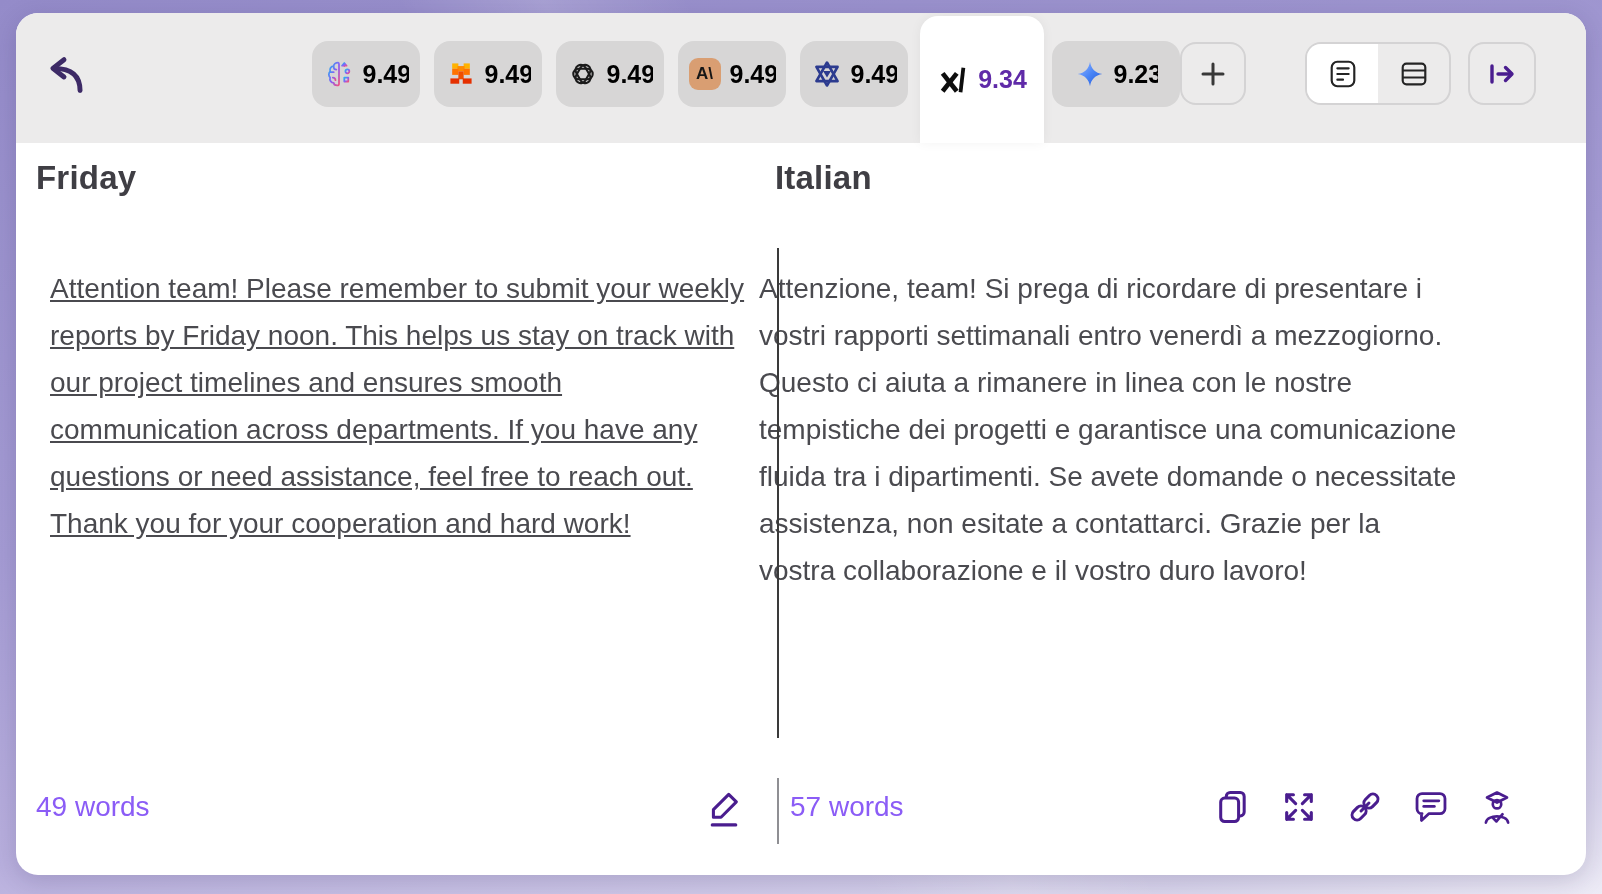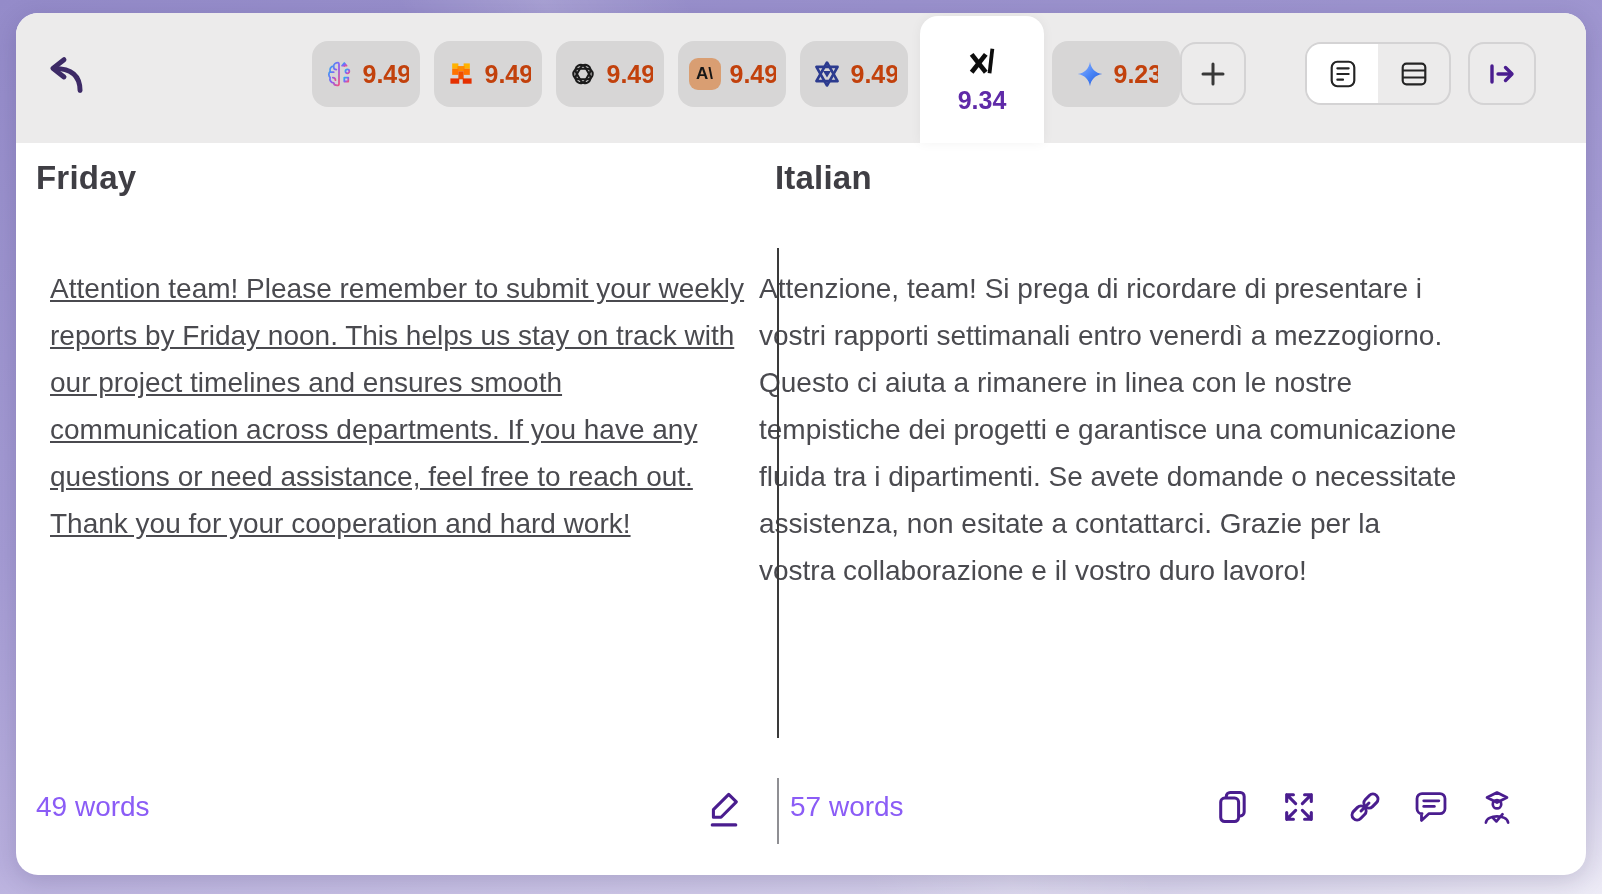--- a/index.html
+++ b/index.html
@@ -20,32 +20,31 @@
 
   .iconbtn { display:flex; align-items:center; justify-content:center; cursor:pointer; background:transparent; border:none; }
 
   .back-btn { position:absolute; left:24px; top:40px; width:48px; height:48px; }
 
   .tab {
     position:absolute; top:28px; height:66px; border-radius:16px;
     display:flex; align-items:center; justify-content:center; gap:9px;
     background:#d7d6d6; cursor:pointer; overflow:hidden;
   }
-  .tab .score { font-size:25px; font-weight:700; color:#c2410c; white-space:nowrap; }
+  .tab .score { font-size:25px; font-weight:700; color:#000000; white-space:nowrap; }
   .score-clip { display:inline-block; max-width:46px; overflow:hidden; }
 
   .tab-smart {
     left:112px; width:172px; background:#f4ecfe; border:3px solid #9d5bf2; border-radius:18px; gap:8px;
   }
   .tab-smart .smart-label { font-size:27px; font-weight:700; color:#33205c; }
 
   .tab-active {
     top:3px; height:127px; background:#ffffff; border-radius:18px 18px 0 0;
     box-shadow:0 0 12px rgba(0,0,0,.05);
-    flex-direction:column;
   }
   .tab-active .score { color:#5f2aa8; max-width:none; }
 
   .plus-btn, .export-btn {
     position:absolute; top:29px; height:63px; border:2px solid #d4d3d4; border-radius:16px;
     display:flex; align-items:center; justify-content:center; cursor:pointer; background:transparent;
   }
   .plus-btn { left:1164px; width:66px; }
   .export-btn { left:1452px; width:68px; }
 

